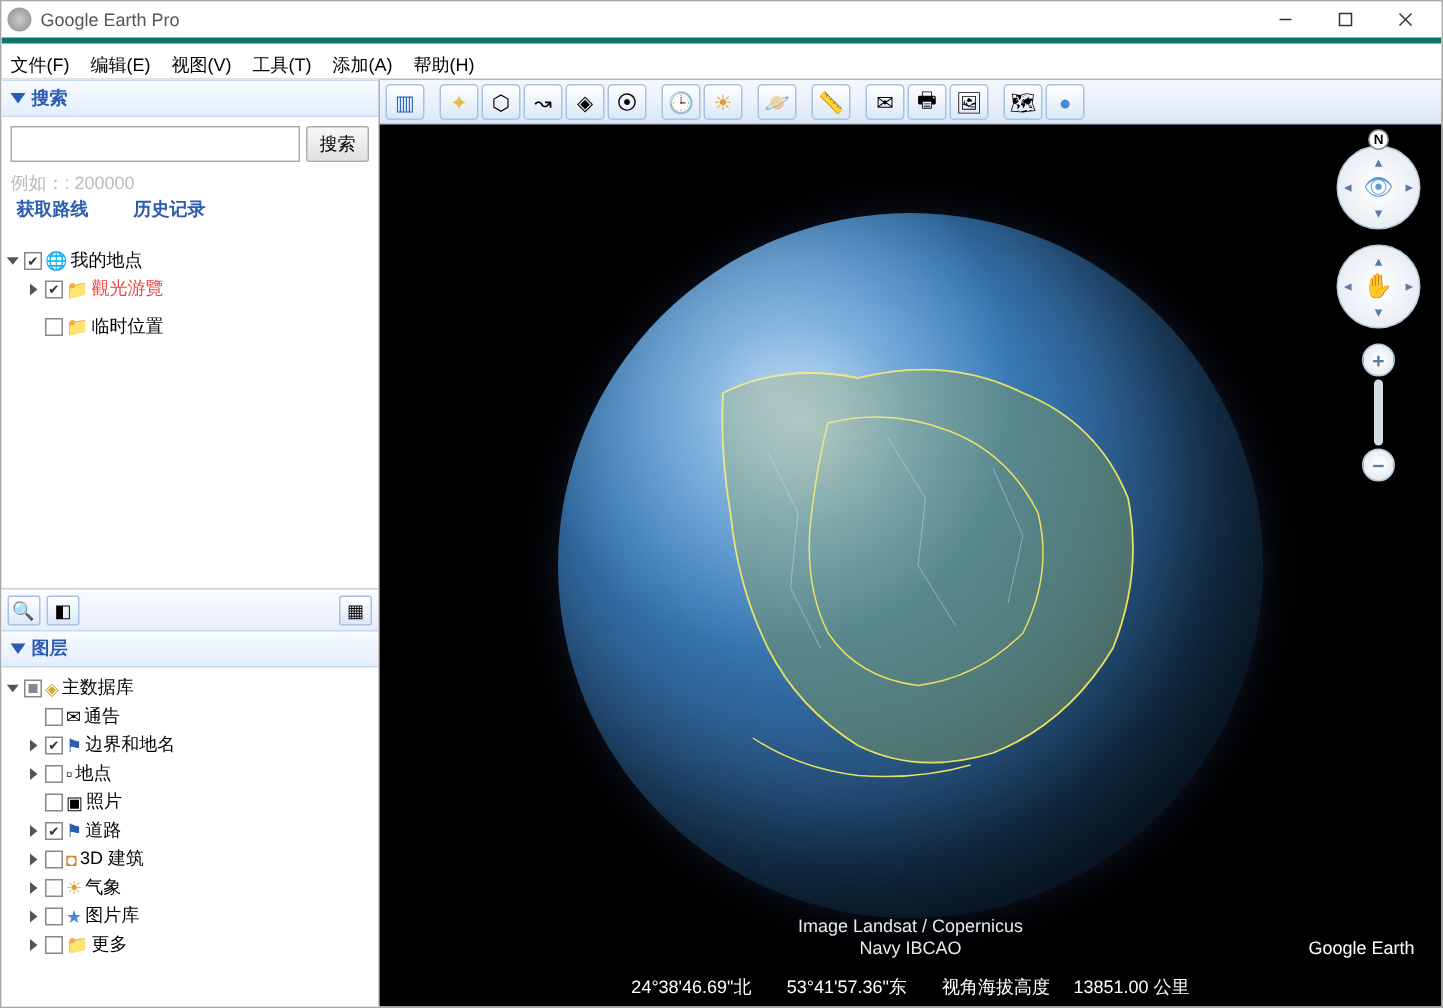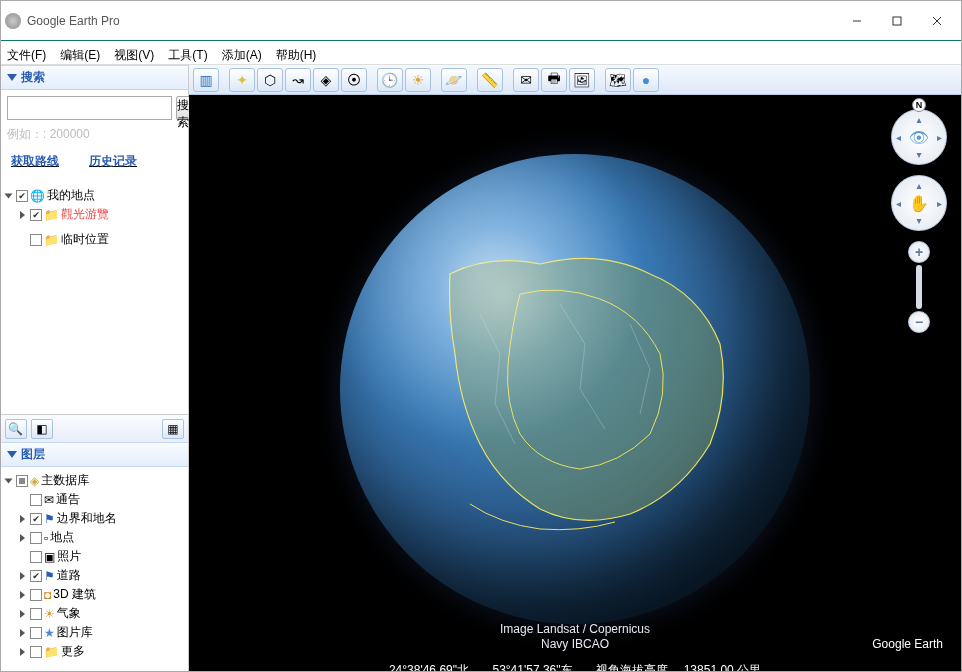--- a/index.html
+++ b/index.html
@@ -1,33 +1,33 @@
 <!DOCTYPE html>
 <html><head>
 <meta charset="utf-8">
 <style>
 * { box-sizing: border-box; margin: 0; padding: 0; font-family: "Microsoft YaHei", Arial, sans-serif; font-size: 12px; }
 body { width: 962px; height: 672px; overflow: hidden; background: #fff; border: 1px solid #aaa; }
-.titlebar { height: 40px; display: flex; align-items: center; padding: 0 4px; background: #fff; border-bottom: 1px solid #0f766e; }
+.titlebar { height: 28px; display: flex; align-items: center; padding: 0 4px; background: #fff; border-bottom: 4px solid #0f766e; }
 .titlebar .logo { width: 16px; height: 16px; border-radius: 50%; background: radial-gradient(#ccc,#888); margin-right: 6px; }
 .titlebar .title { flex: 1; color: #555; }
 .titlebar .winbtn { width: 40px; height: 26px; display: flex; align-items: center; justify-content: center; color: #333; }
 .titlebar .winbtn svg { width: 10px; height: 10px; }
 .menubar { height: 24px; display: flex; align-items: flex-end; padding: 0 6px; gap: 14px; border-bottom: 1px solid #ddd; }
 .menubar .mi { color: #000; }
 .main { display: flex; height: calc(100% - 52px); }
-.sidebar { width: 188px; border-right: 1px solid #ccc; display: flex; flex-direction: column; background: #fff; }
+.sidebar { width: 252px; border-right: 1px solid #ccc; display: flex; flex-direction: column; background: #fff; }
 .panel-header { background: linear-gradient(#f8fbff,#e3eefc); border-top: 1px solid #c6d8ef; border-bottom: 1px solid #c6d8ef; padding: 3px 6px; color: #2a5db0; font-weight: bold; display: flex; align-items: center; gap: 4px; }
 .tri-down { width: 0; height: 0; border-left: 5px solid transparent; border-right: 5px solid transparent; border-top: 7px solid #2a5db0; }
 .search-body { padding: 6px; }
 .search-row { display: flex; gap: 4px; }
 .search-input { flex: 1; height: 24px; border: 1px solid #aaa; padding: 0 4px; }
 .search-btn { width: 42px; height: 24px; background: linear-gradient(#f8f8f8,#e0e0e0); border: 1px solid #aaa; border-radius: 2px; }
 .hint { color: #bbb; margin-top: 6px; }
-.links { display: flex; gap: 30px; margin-top: 10px; padding: 0 4px 6px; text-decoration: underline; }
+.links { display: flex; gap: 30px; padding: 0 4px 6px; }
 .links span { color: #2a5db0; font-weight: bold; }
 .places { flex: 0 0 auto; height: 232px; padding: 4px 2px; overflow: auto; }
 .tree-row { display: flex; align-items: center; gap: 2px; padding: 1px 0; white-space: nowrap; }
 .tw { width: 11px; height: 11px; display: inline-flex; align-items: center; justify-content: center; }
 .tw .caret { width: 0; height: 0; border-top: 4px solid transparent; border-bottom: 4px solid transparent; border-left: 5px solid #555; }
 .tw .caret.open { transform: rotate(90deg); }
 .cb { width: 12px; height: 12px; border: 1px solid #888; background: #fff; display: inline-flex; align-items: center; justify-content: center; font-size: 9px; color: #333; }
 .sub-hint { color: #bbb; margin-left: 48px; line-height: 1.3; }
 .toolbar-sm { height: 28px; border-top: 1px solid #ccc; display: flex; align-items: center; padding: 0 4px; gap: 4px; background: linear-gradient(#fafcff,#e8eef8); }
 .sm-btn { width: 22px; height: 20px; border: 1px solid #a9c2e4; border-radius: 2px; background: linear-gradient(#fff,#dbe8f8); display: flex; align-items: center; justify-content: center; }

